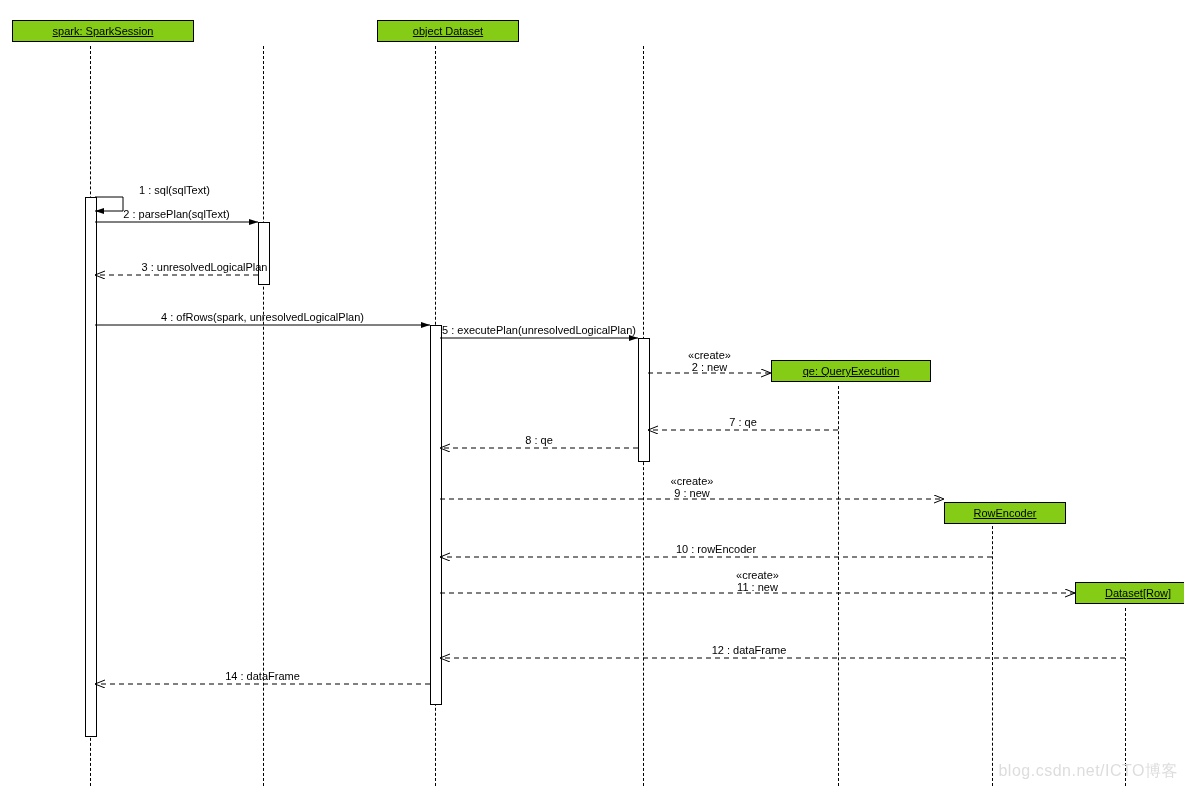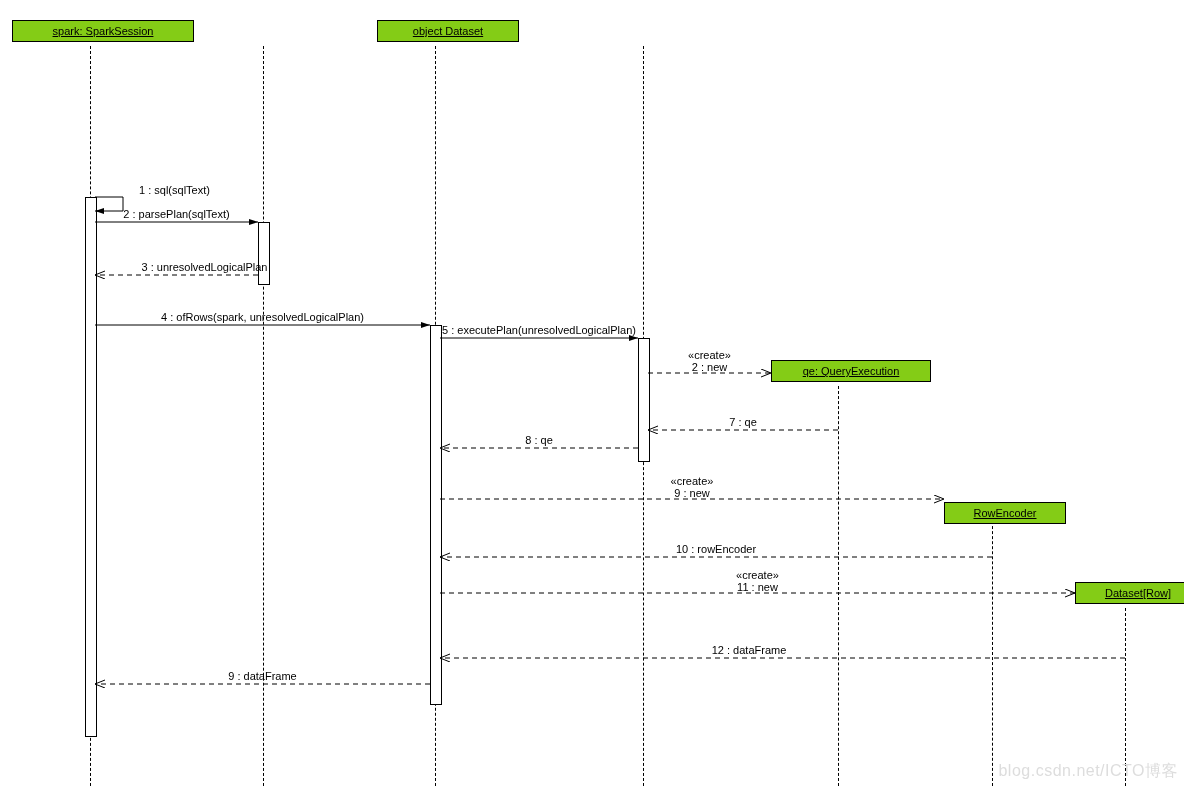--- a/index.html
+++ b/index.html
@@ -120,14 +120,14 @@
     <div class="msg-label" style="top: 349px; left: 709.5px; transform: translateX(-50%);">«create»</div>
     <div class="msg-label" style="top: 361px; left: 709.5px; transform: translateX(-50%);">2 : new</div>
     <div class="msg-label" style="top: 416px; left: 743px; transform: translateX(-50%);">7 : qe</div>
     <div class="msg-label" style="top: 434px; left: 539px; transform: translateX(-50%);">8 : qe</div>
     <div class="msg-label" style="top: 475px; left: 692px; transform: translateX(-50%);">«create»</div>
     <div class="msg-label" style="top: 487px; left: 692px; transform: translateX(-50%);">9 : new</div>
     <div class="msg-label" style="top: 543px; left: 716px; transform: translateX(-50%);">10 : rowEncoder</div>
     <div class="msg-label" style="top: 569px; left: 757.5px; transform: translateX(-50%);">«create»</div>
     <div class="msg-label" style="top: 581px; left: 757.5px; transform: translateX(-50%);">11 : new</div>
     <div class="msg-label" style="top: 644px; left: 749px; transform: translateX(-50%);">12 : dataFrame</div>
-    <div class="msg-label" style="top: 670px; left: 262.5px; transform: translateX(-50%);">9 : dataFrame</div>
+    <div class="msg-label" style="top: 670px; left: 262.5px; transform: translateX(-50%);">14 : dataFrame</div>
   </div>
 
 </body></html>

